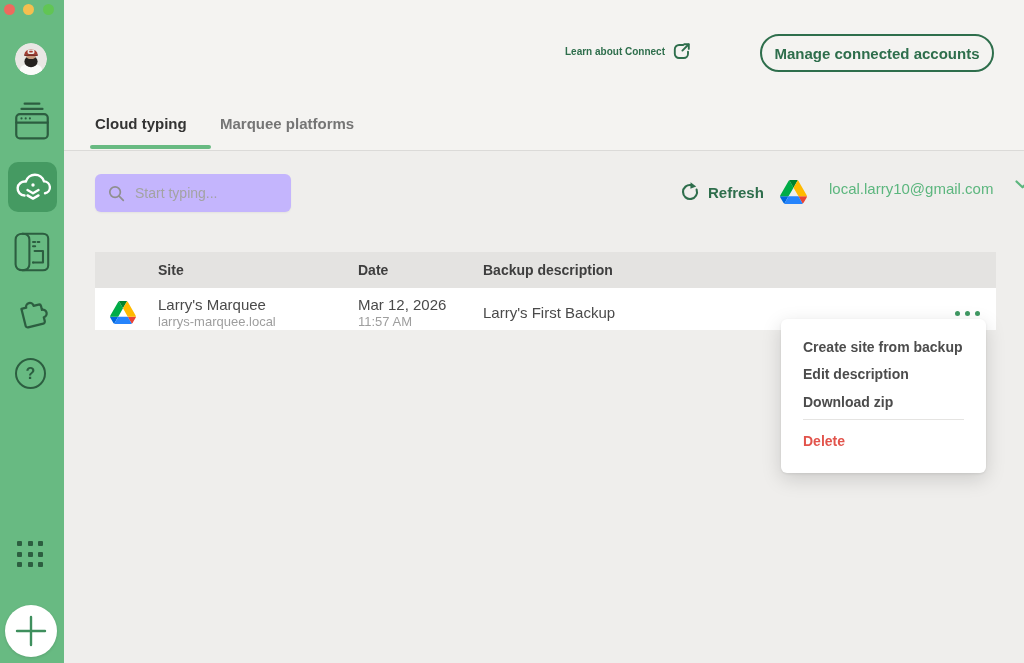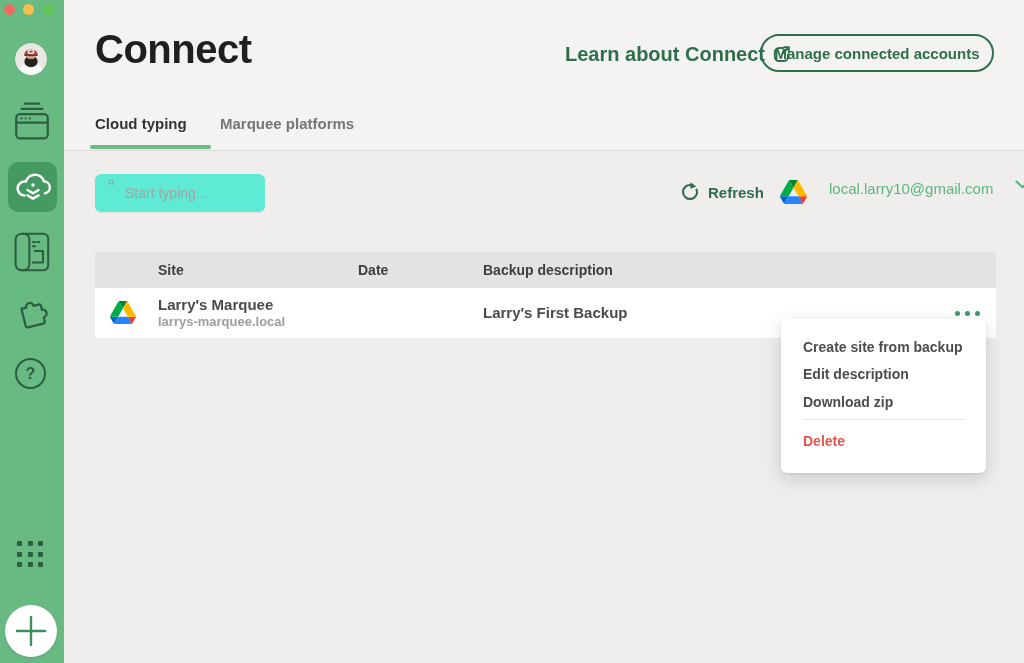--- a/index.html
+++ b/index.html
@@ -24,42 +24,42 @@
   .dots-grid span { width:5px; height:5px; border-radius:1px; background:#2c5e40; }
   .add-site { position:absolute; left:5px; top:605px; width:52px; height:52px; border-radius:50%; background:#ffffff; border:none; cursor:pointer; display:flex; align-items:center; justify-content:center; box-shadow:0 1px 3px rgba(0,0,0,.12); }
 
   
   .main { position:absolute; left:64px; top:0; width:960px; height:663px; }
   .content-bg { position:absolute; left:0; top:151px; width:960px; height:512px; background:#efeeec; }
   .header-divider { position:absolute; left:0; top:150px; width:960px; height:1px; background:#dbdad8; }
 
   .page-title { position:absolute; left:31px; top:27px; font-size:40px; font-weight:bold; color:#1f1f1f; letter-spacing:-0.5px; }
 
-  .learn-link { position:absolute; left:501px; top:43px; display:flex; align-items:center; gap:8px; background:none; border:none; cursor:pointer; color:#2e6e4c; font-size:20px; font-weight:bold; font-family:"Liberation Sans",sans-serif; }
+  .learn-link { position:absolute; left:501px; top:43px; display:flex; align-items:center; gap:8px; background:none; border:none; cursor:pointer; color:#2e6e4c; font-size:10px; font-weight:bold; font-family:"Liberation Sans",sans-serif; }
   .manage-btn { position:absolute; left:696px; top:34px; width:234px; height:38px; border:2px solid #2e6e4c; border-radius:19px; background:transparent; color:#2e6e4c; font-size:15px; font-weight:bold; cursor:pointer; font-family:"Liberation Sans",sans-serif; }
 
   .tab { position:absolute; top:115px; background:none; border:none; cursor:pointer; font-size:15px; font-weight:bold; font-family:"Liberation Sans",sans-serif; }
   .tab.cloud { left:31px; color:#333333; }
   .tab.hosting { left:156px; color:#757575; }
   .tab-underline { position:absolute; left:26px; top:145px; width:121px; height:4px; border-radius:2px; background:#68ba82; }
 
-  .search-box { position:absolute; left:31px; top:174px; width:170px; height:38px; background:#5eead4; border-radius:6px; box-shadow:0 1px 2px rgba(0,0,0,.05); display:flex; padding-left:13px; gap:10px; }
+  .search-box { position:absolute; left:31px; top:174px; width:196px; height:38px; background:#c4b5fd; border-radius:6px; box-shadow:0 1px 2px rgba(0,0,0,.05); display:flex; align-items:center; padding-left:13px; gap:10px; }
   .search-box input { border:none; outline:none; width:140px; font-size:14px; color:#555; background:transparent; font-family:"Liberation Sans",sans-serif; }
   .search-box input::placeholder { color:#a3a3a3; }
 
   .refresh-btn { position:absolute; left:616px; top:182px; display:flex; align-items:center; gap:8px; background:none; border:none; cursor:pointer; color:#2e6e4c; font-size:15px; font-weight:bold; font-family:"Liberation Sans",sans-serif; }
   .account { position:absolute; left:716px; top:180px; display:flex; align-items:flex-start; gap:22px; background:none; border:none; cursor:pointer; }
   .account .email { color:#5cb67e; font-size:15px; font-family:"Liberation Sans",sans-serif; }
 
   
   .table { position:absolute; left:31px; top:252px; width:901px; }
   .thead { position:relative; height:36px; background:#e4e3e1; }
   .th { position:absolute; top:0; line-height:36px; font-size:14px; font-weight:bold; color:#3e3e3e; }
   .th.site { left:63px; } .th.date { left:263px;text-align:center; } .th.desc { left:388px; }
-  .trow { position:relative; height:50px; background:#ffffff;font-weight:bold; }
+  .trow { position:relative; height:42px; background:#ffffff; }
   .row-drive { position:absolute; left:15px; top:13px; }
   .cell-site { position:absolute; left:63px; top:8px; }
   .cell-site .name { font-size:15px; color:#4a4a4a; line-height:18px; }
   .cell-site .sub { font-size:13px; color:#9e9e9e; line-height:16px; }
   .cell-date { position:absolute; left:263px; top:8px; }
   .cell-date .d { font-size:15px; color:#4a4a4a; line-height:18px; }
   .cell-date .t { font-size:13px; color:#9e9e9e; line-height:16px; }
   .cell-desc { position:absolute; left:388px; top:0; height:50px; line-height:50px; font-size:15px; color:#4a4a4a; }
   .ellipsis-btn { position:absolute; left:860px; top:17px; width:28px; height:16px; display:flex; align-items:center; gap:5px; background:none; border:none; cursor:pointer; }
   .ellipsis-btn i { width:5px; height:5px; border-radius:50%; background:#3f9963; }
@@ -162,21 +162,20 @@
         <line x1="17" y1="3" x2="17" y2="31" stroke="#3e8f5d" stroke-width="2.4" stroke-linecap="round"></line>
         <line x1="3" y1="17" x2="31" y2="17" stroke="#3e8f5d" stroke-width="2.4" stroke-linecap="round"></line>
       </svg>
     </button>
   </aside>
 
   <main class="main">
     <div class="content-bg"></div>
     <div class="header-divider"></div>
 
-    <h1 class="page-title">Connect</h1>
 
     <button class="learn-link">
       <span>Learn about Connect</span>
       <svg width="17" height="17" viewBox="0 0 17 17" fill="none" stroke="#2e6e4c" stroke-width="1.9" stroke-linecap="round" stroke-linejoin="round">
         <path d="M10.2 2H6a4.2 4.2 0 0 0-4.2 4.2v4.6A4.2 4.2 0 0 0 6 15h4.8a4.2 4.2 0 0 0 4.2-4.2V8.6"></path>
         <path d="M9.4 7.6L15.5 1.5"></path>
         <path d="M11.2 1.3h4.6v4.6"></path>
       </svg>
     </button>
 
@@ -229,20 +228,24 @@
           <path d="m43.65 25-13.75-23.8c-1.35.8-2.5 1.9-3.3 3.3l-25.4 44a9.06 9.06 0 0 0-1.2 4.5h27.5z" fill="#00ac47"></path>
           <path d="m73.55 76.8c1.35-.8 2.5-1.9 3.3-3.3l1.6-2.75 7.65-13.25c.8-1.4 1.2-2.95 1.2-4.5h-27.502l5.852 11.5z" fill="#ea4335"></path>
           <path d="m43.65 25 13.75-23.8c-1.35-.8-2.9-1.2-4.5-1.2h-18.5c-1.6 0-3.15.45-4.5 1.2z" fill="#00832d"></path>
           <path d="m59.8 53h-32.3l-13.75 23.8c1.35.8 2.9 1.2 4.5 1.2h50.8c1.6 0 3.15-.45 4.5-1.2z" fill="#2684fc"></path>
           <path d="m73.4 26.5-12.7-22c-.8-1.4-1.95-2.5-3.3-3.3l-13.75 23.8 16.15 28h27.45c0-1.55-.4-3.1-1.2-4.5z" fill="#ffba00"></path>
         </svg>
         <div class="cell-site">
           <div class="name">Larry's Marquee</div>
           <div class="sub">larrys-marquee.local</div>
         </div>
+        <div class="cell-date">
+          <div class="d">Mar 12, 2026</div>
+          <div class="t">11:57 AM</div>
+        </div>
         <div class="cell-desc">Larry's First Backup</div>
         <button class="ellipsis-btn">
           <i></i>
             <i></i>
             <i></i>
         </button>
       </div>
     </div>
 
     <div class="menu">

